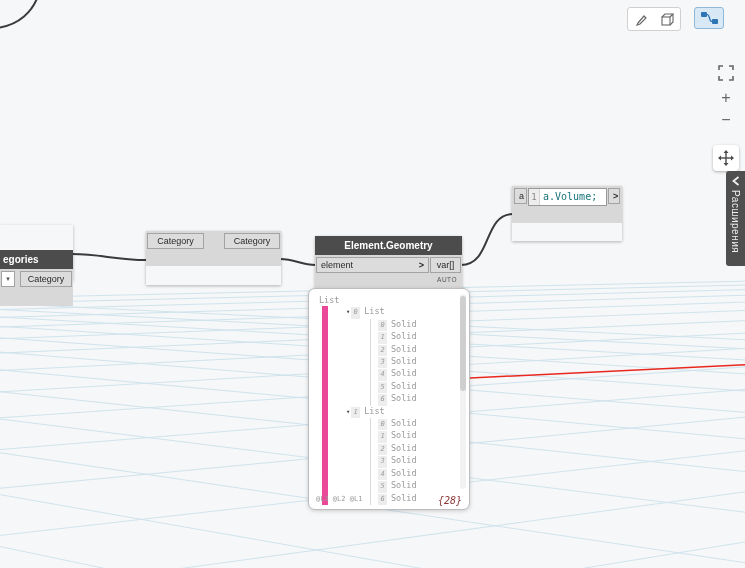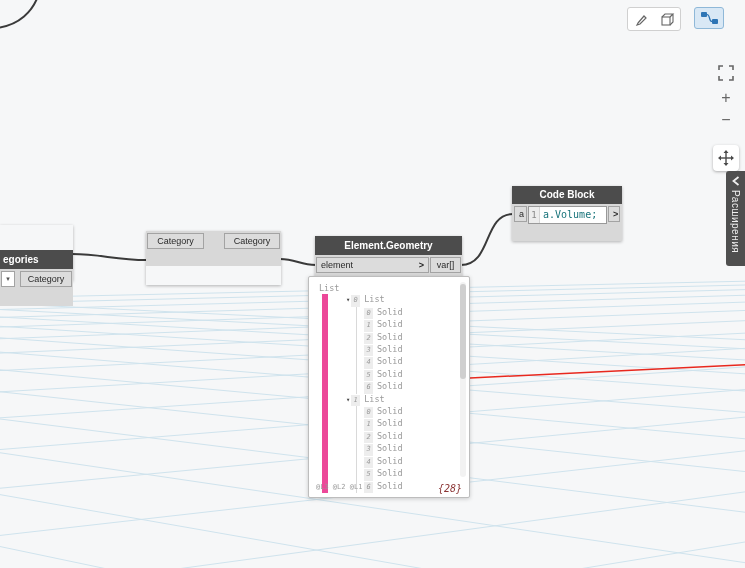--- a/index.html
+++ b/index.html
@@ -27,29 +27,29 @@
   .cb-row{display:flex;padding:2px;height:22px;box-sizing:border-box;}
   .cb-port{width:13px;flex:none;}
   .cb-code{flex:1;display:flex;background:#fff;border:1px solid #999;margin:0 1px;overflow:hidden;}
   .cb-ln{width:10px;flex:none;background:#ededed;border-right:1px solid #d5d5d5;color:#888;
          font-family:"DejaVu Sans Mono",monospace;font-size:9px;text-align:center;line-height:16px;}
   .cb-src{padding:0 3px;font-family:"DejaVu Sans Mono",monospace;font-size:10px;color:#17737a;
           line-height:16px;white-space:pre;}
   .cb-out{width:12px;flex:none;font-weight:700;}
 
   
-  .preview{position:absolute;left:308px;top:276px;width:162px;height:222px;background:#fff;
-           border:1px solid #bdbdbd;border-radius:2px;box-shadow:0 1px 4px rgba(0,0,0,.18);
+  .preview{position:absolute;left:308px;top:288px;width:162px;height:222px;background:#fff;
+           border:1px solid #bdbdbd;border-radius:7px;box-shadow:0 1px 4px rgba(0,0,0,.18);
            font-family:"DejaVu Sans Mono",monospace;color:#9a9a9a;font-size:8.5px;box-sizing:border-box;}
   .pv-body{padding:6px 16px 0 10px;line-height:11.4px;}
   .pv-tree{margin-left:3px;border-left:6px solid #ec4899;padding-left:18px;}
   .pv-idx{display:inline-block;background:#ededed;color:#9a9a9a;font-style:italic;font-size:7px;
           min-width:7px;text-align:center;padding:0 1px;margin-right:4px;}
   .pv-tri{color:#4a4a4a;font-size:7px;margin-right:1px;font-style:normal;}
-  .pv-items{margin-left:10px;border-left:1px solid #d9d9d9;padding-left:7px;}
+  .pv-items{margin-left:24px;border-left:1px solid #d9d9d9;padding-left:7px;}
   .pv-footer{position:absolute;left:7px;right:7px;bottom:3px;display:flex;justify-content:space-between;
              align-items:flex-start;font-size:7px;color:#9a9a9a;}
   .pv-count{font-style:italic;font-size:10px;color:#8b3434;}
   .pv-scroll{position:absolute;right:3px;top:5px;bottom:20px;width:6px;background:#f2f2f2;border-radius:3px;}
   .pv-thumb{position:absolute;top:2px;left:0;width:6px;height:95px;background:#cfcfcf;border-radius:3px;}
 
   
   .tb-group{position:absolute;left:627px;top:7px;width:52px;height:22px;background:#fff;
             border:1px solid #d0d0d0;border-radius:3px;display:flex;align-items:center;justify-content:space-around;}
   .tb-btn{width:22px;height:20px;display:flex;align-items:center;justify-content:center;}
@@ -149,21 +149,20 @@
         </div>
         <div class="port" style="width:31px">var[]</div>
       </div>
       <div class="node-strip">
         <span>AUTO</span>
       </div>
     </div>
   </div>
 
   <div class="node" style="left:512px;top:186px;width:110px;height:55px">
-    <div class="node-header" style="height:18px;line-height:18px">Code Block</div>
     <div class="node-body" style="height:calc(100% - 18px)">
       <div class="cb-row">
         <div class="port cb-port">a</div>
         <div class="cb-code">
           <div class="cb-ln">1</div>
           <div class="cb-src">a.Volume;</div>
         </div>
         <div class="port cb-out">&gt;</div>
       </div>
       <div class="node-strip"></div>

